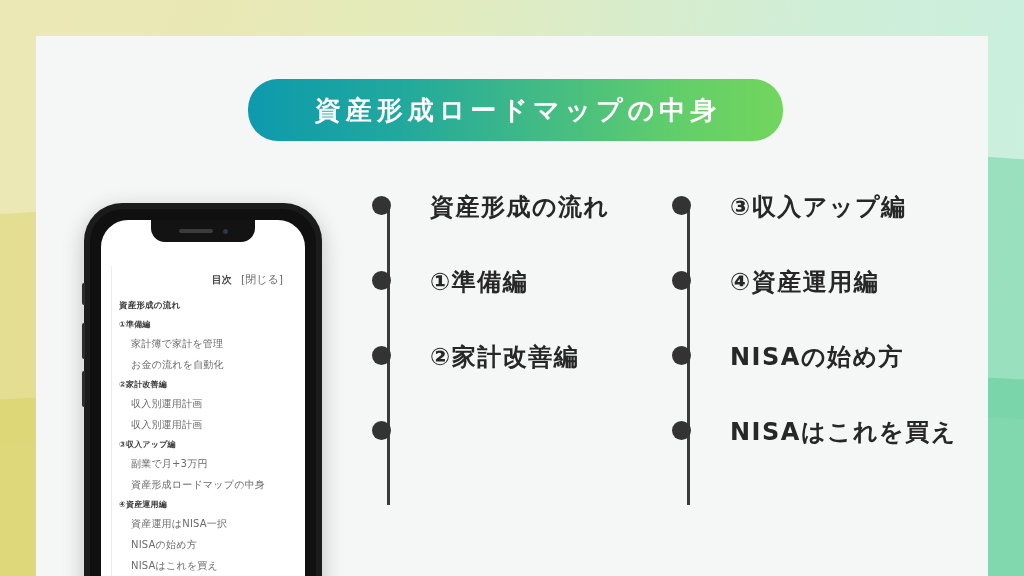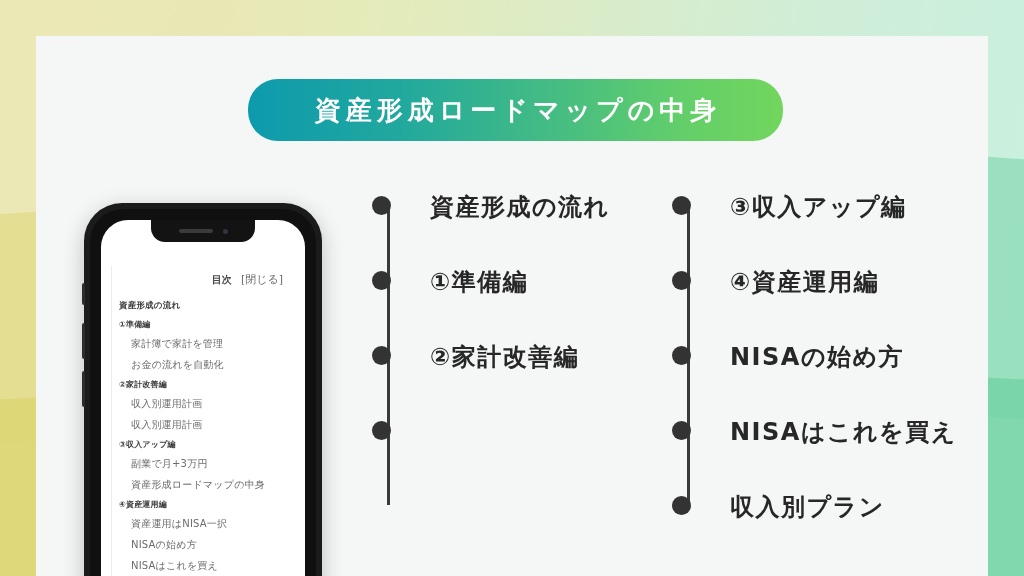--- a/index.html
+++ b/index.html
@@ -223,24 +223,20 @@
       <span class="dot"></span>
       <span class="tl-label">④資産運用編</span>
     </div>
     <div class="tl-item">
       <span class="dot"></span>
       <span class="tl-label">NISAの始め方</span>
     </div>
     <div class="tl-item">
       <span class="dot"></span>
       <span class="tl-label">NISAはこれを買え</span>
-    </div>
-    <div class="tl-item">
-      <span class="dot"></span>
-      <span class="tl-label">収入別プラン</span>
     </div>
   </div>
 
 </div>
 
 <div class="phone">
   <div class="side-btn sb1"></div>
   <div class="side-btn sb2"></div>
   <div class="side-btn sb3"></div>
 

